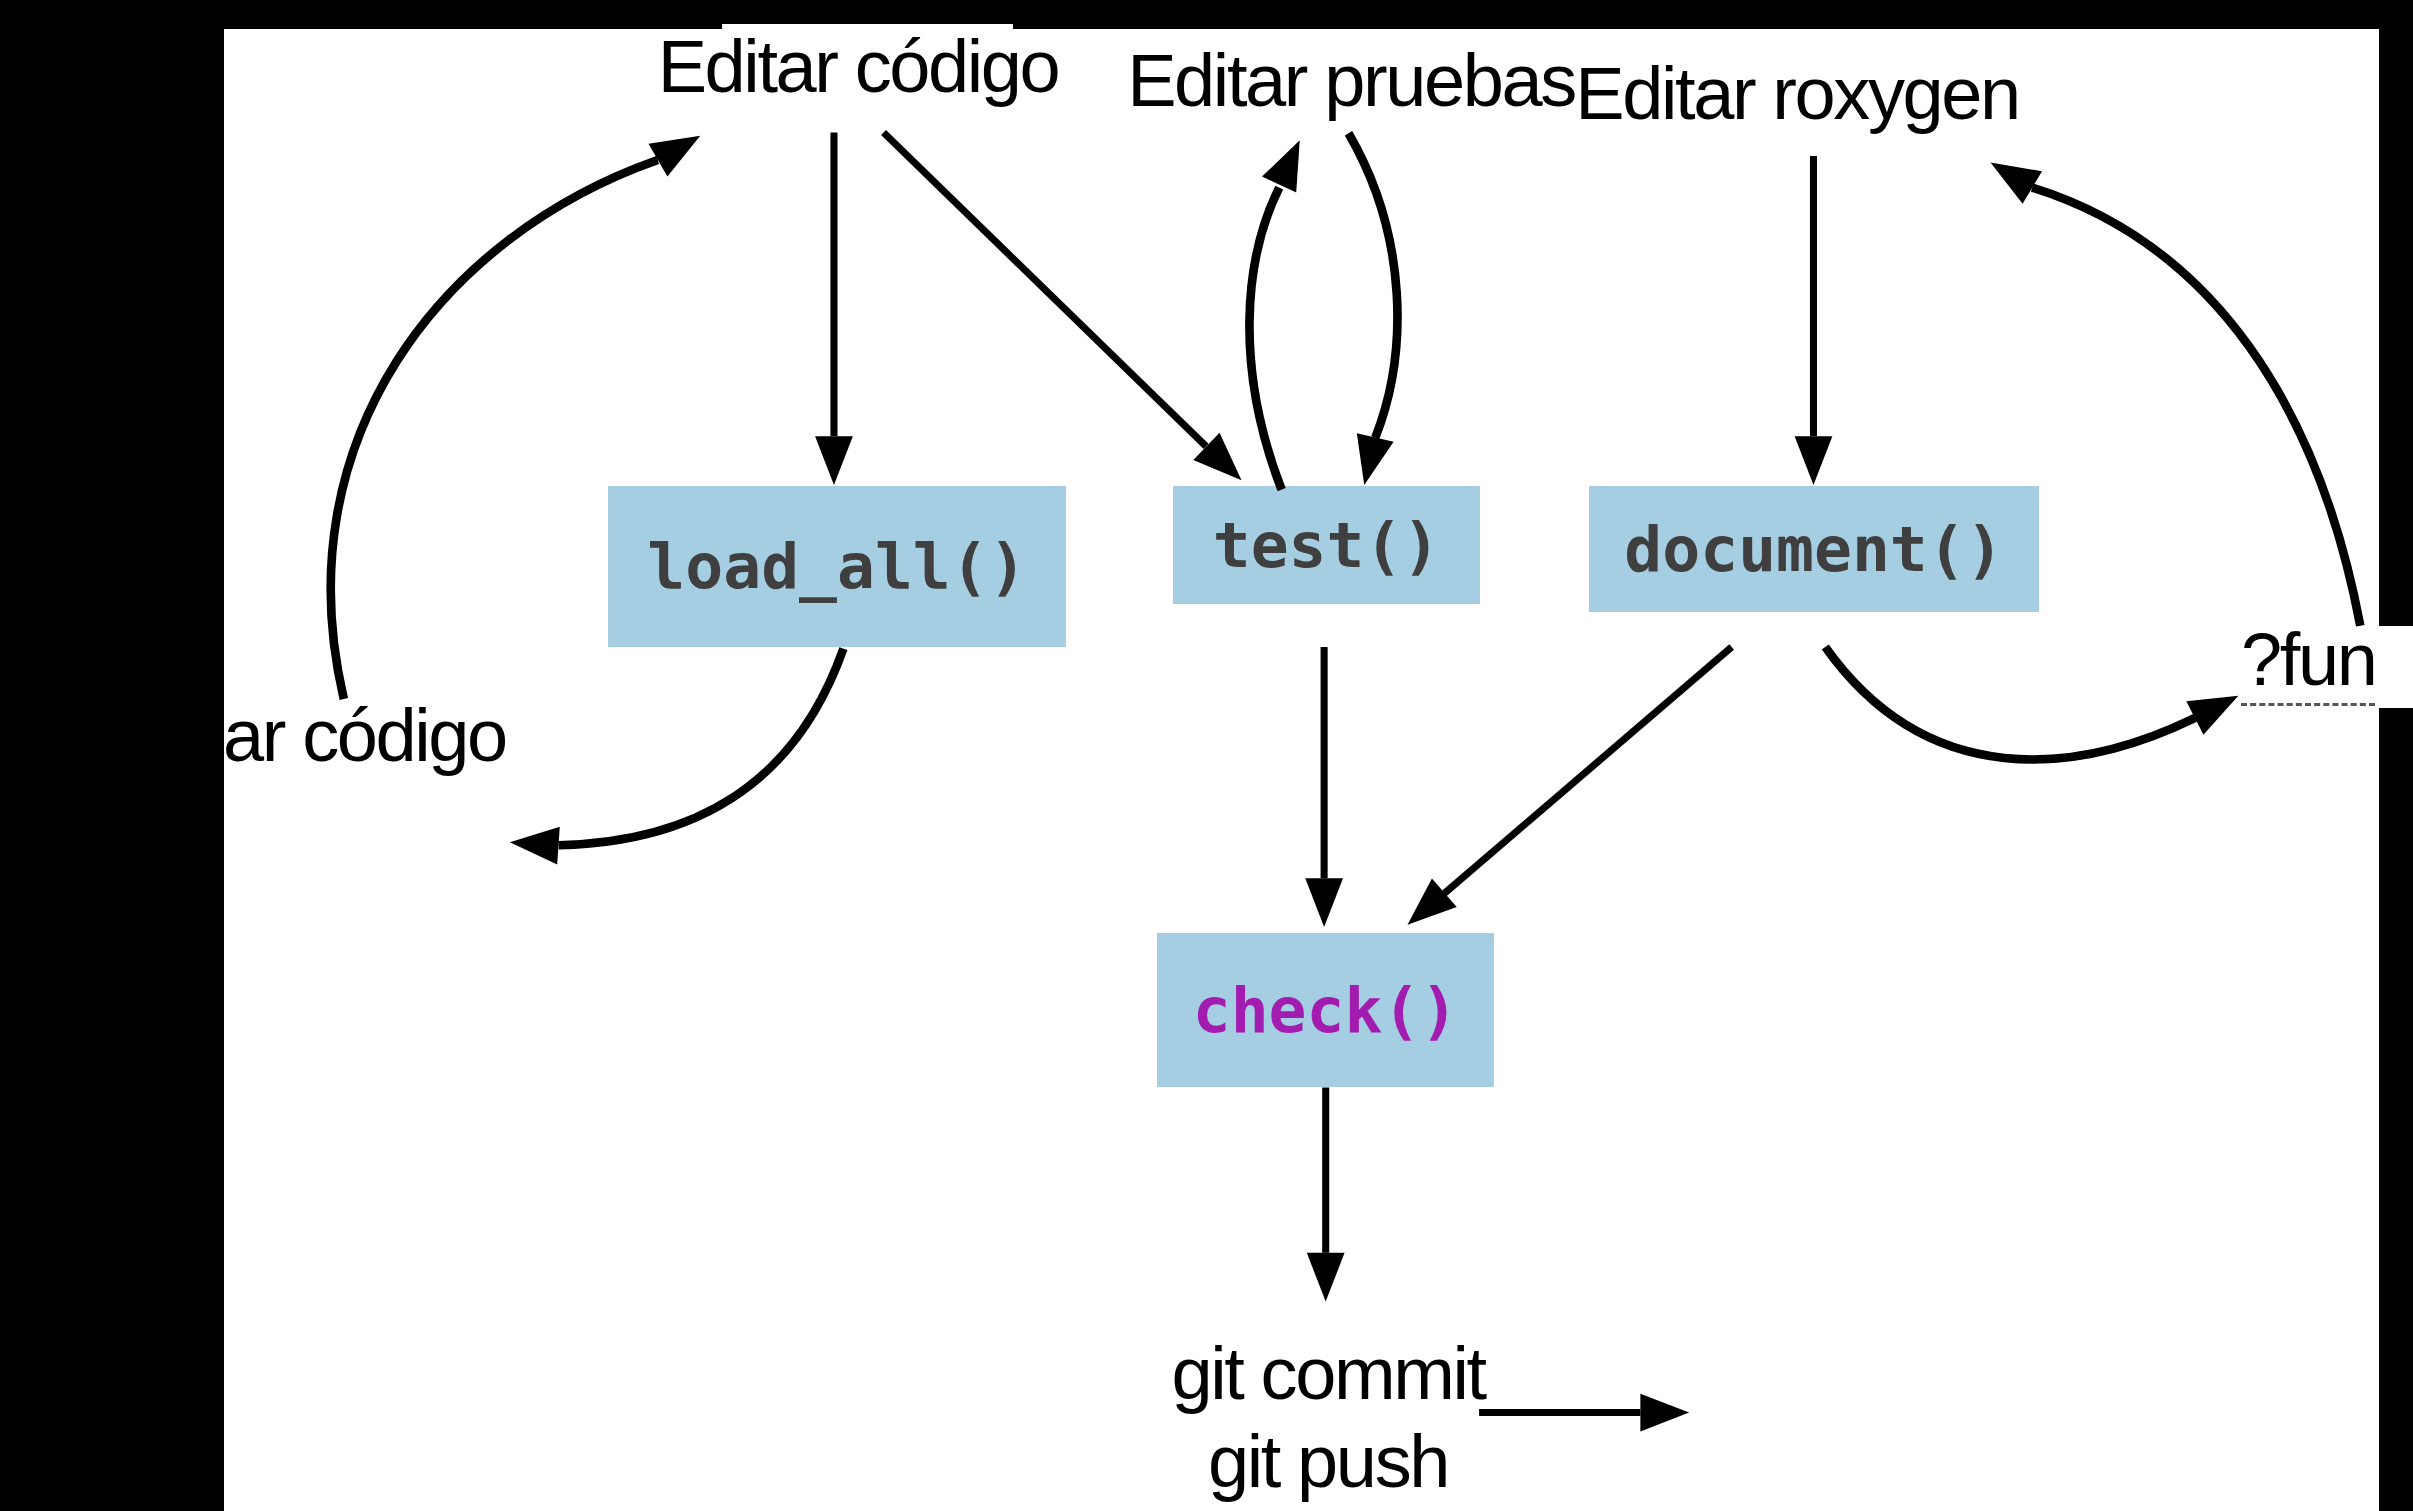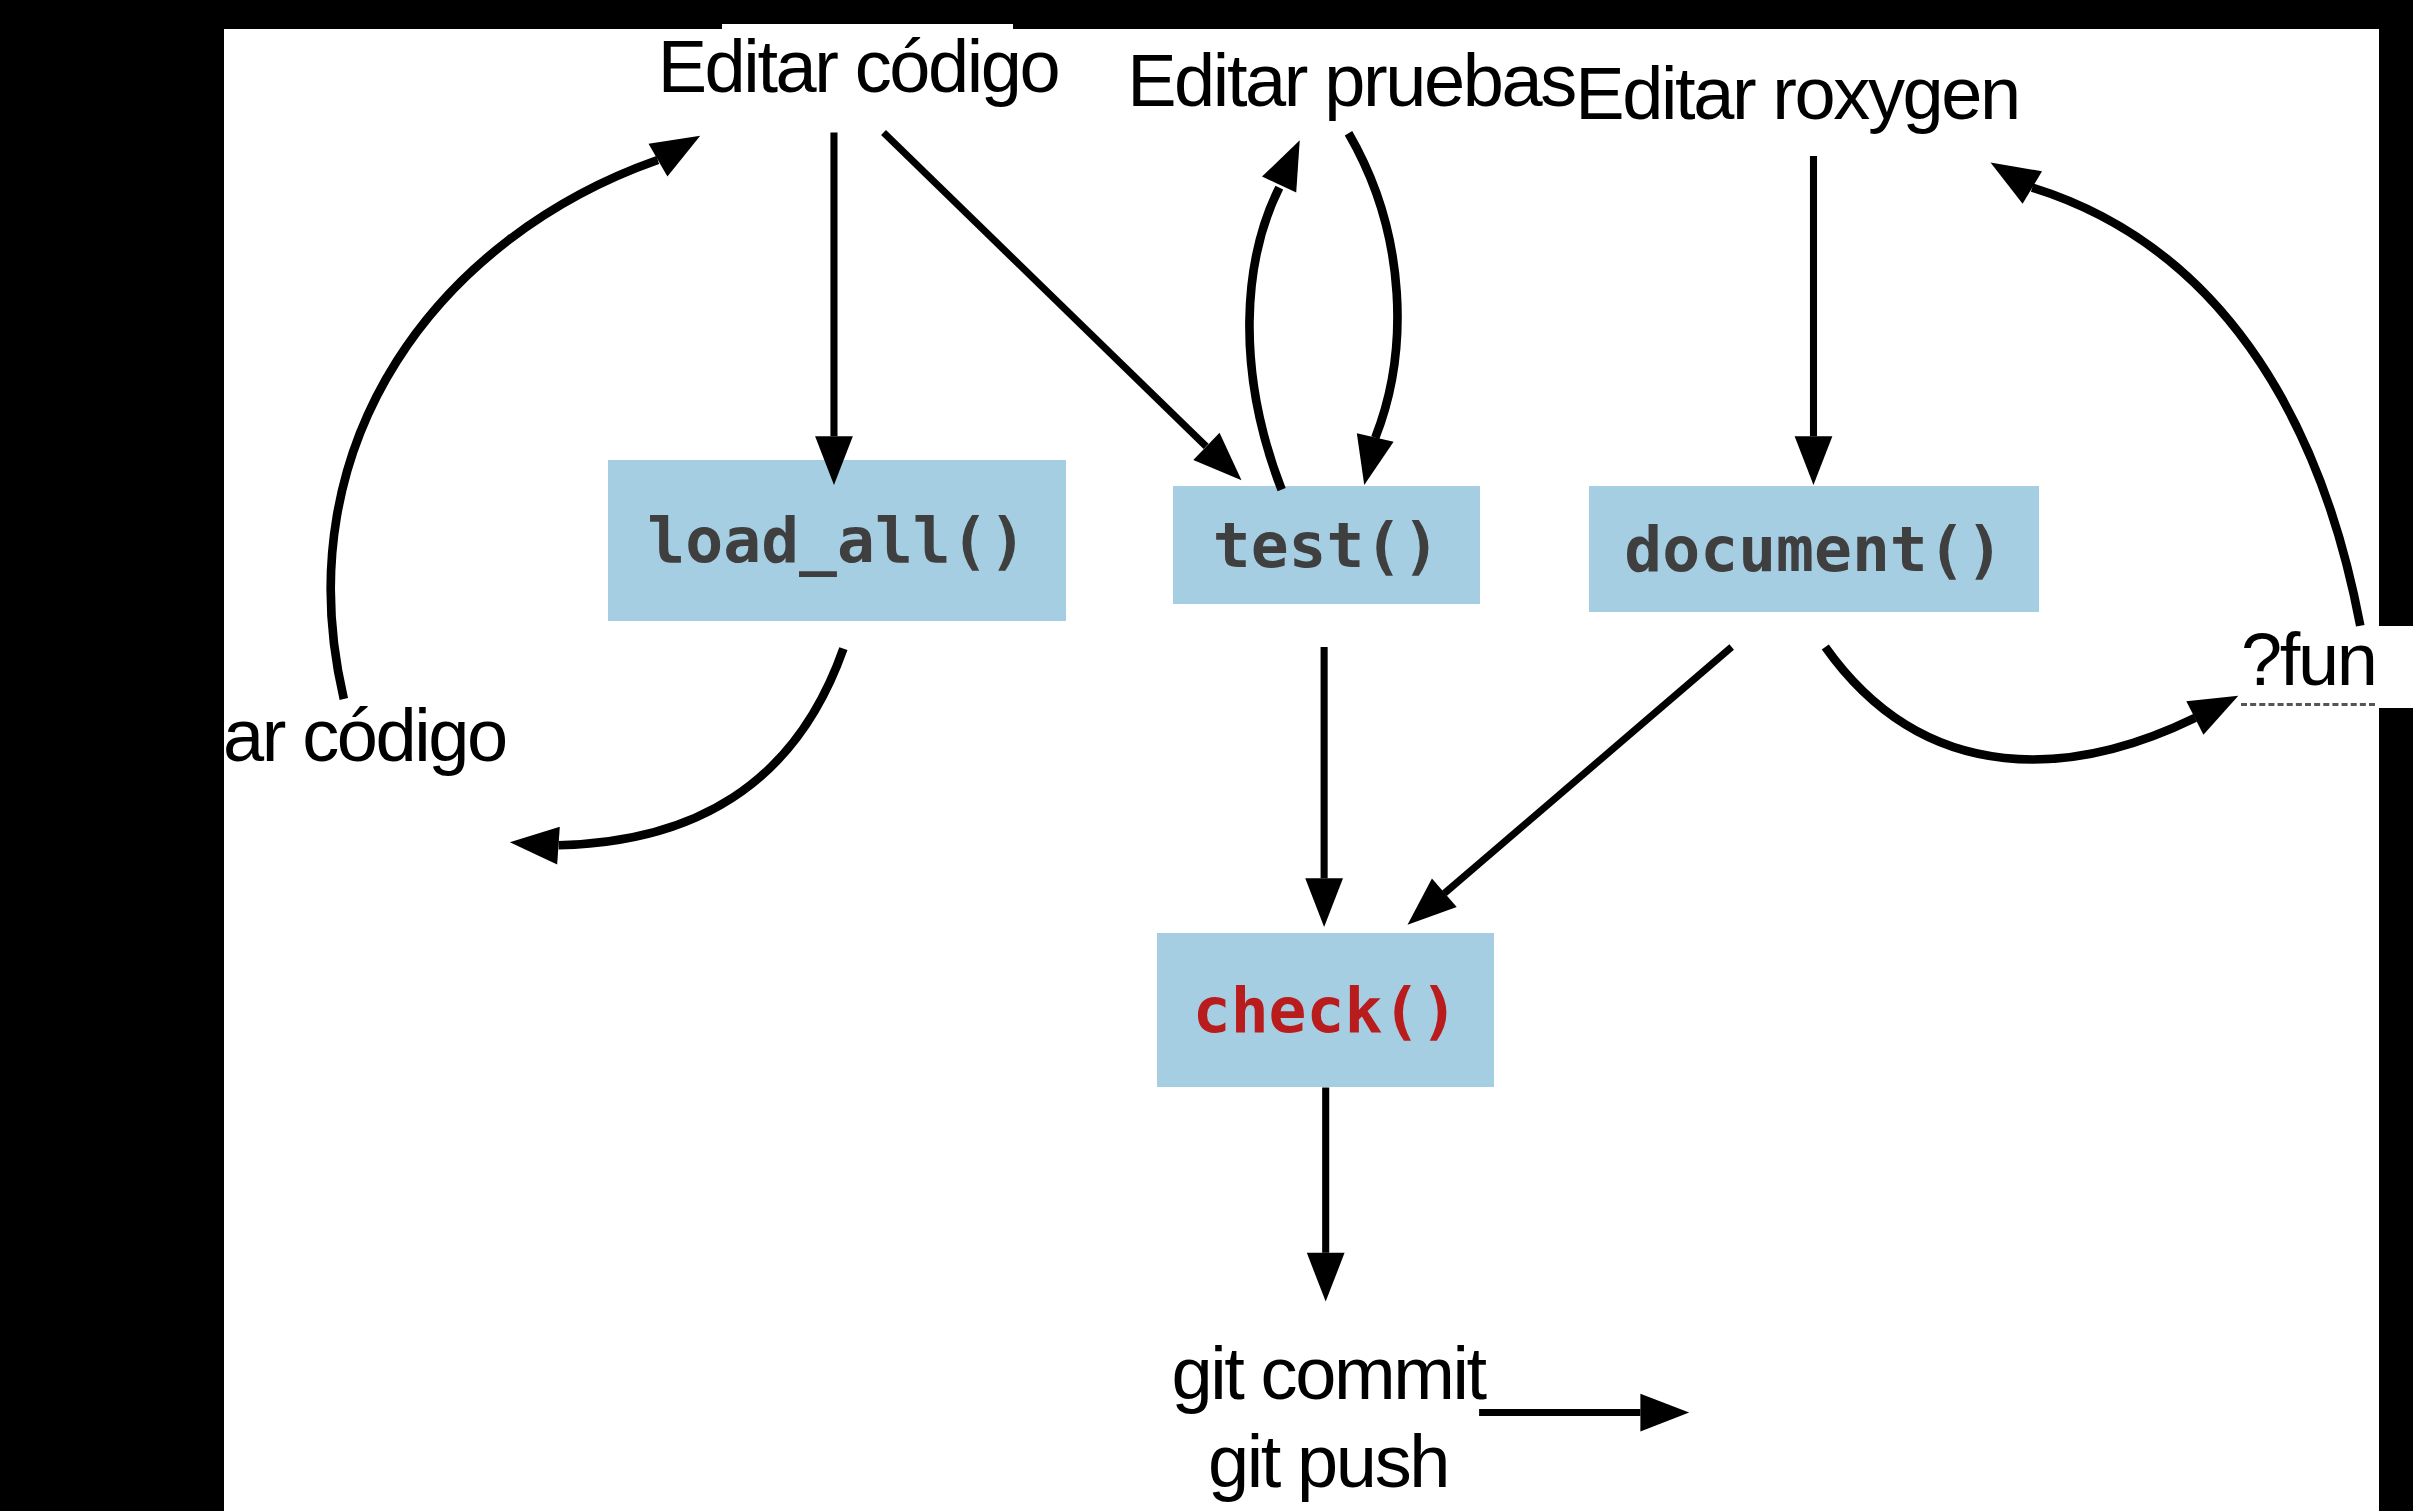--- a/index.html
+++ b/index.html
@@ -13,21 +13,21 @@
   #bar-left{left:0;top:0;width:224px;height:1512px;}
   #bar-right{left:2379px;top:0;width:35px;height:1512px;}
   .notch{position:absolute;background:#fff;z-index:6;}
   #notch-top{left:722px;top:23.6px;width:291px;height:6.3px;}
   #notch-fun{left:2377px;top:626px;width:37px;height:82px;}
   
   .fnbox{
     position:absolute;z-index:2;display:flex;align-items:center;justify-content:center;
     font-family:"DejaVu Sans Mono",monospace;font-weight:bold;font-size:63px;
   }
-  #box-load{left:608px;top:460px;width:458px;height:161px;}
+  #box-load{left:608px;top:486px;width:458px;height:161px;}
   #box-test{left:1173px;top:486px;width:307px;height:118px;}
   #box-document{left:1589px;top:486px;width:450px;height:126px;}
   #box-check{left:1157px;top:933px;width:337px;height:154px;}
   
   .lbl{
     position:absolute;z-index:3;color:#000;font-size:74px;letter-spacing:-2.4px;
     line-height:1;white-space:nowrap;
   }
   .centered{transform:translateX(-50%);}
   #lbl-codigo{left:858px;top:30px;}
@@ -119,21 +119,21 @@
 
   <div class="fnbox" id="box-load" style="background: rgb(166, 206, 227); color: rgb(63, 63, 63);">
     <span>load_all()</span>
   </div>
   <div class="fnbox" id="box-test" style="background: rgb(166, 206, 227); color: rgb(63, 63, 63);">
     <span>test()</span>
   </div>
   <div class="fnbox" id="box-document" style="background: rgb(166, 206, 227); color: rgb(63, 63, 63);">
     <span>document()</span>
   </div>
-  <div class="fnbox" id="box-check" style="background: rgb(166, 206, 227); color: #b91c1c;">
+  <div class="fnbox" id="box-check" style="background: rgb(166, 206, 227); color: #a21caf;">
     <span>check()</span>
   </div>
 
   <div class="lbl centered" id="lbl-codigo">Editar código</div>
   <div class="lbl centered" id="lbl-pruebas">Editar pruebas</div>
   <div class="lbl centered" id="lbl-roxygen">Editar roxygen</div>
   <div class="lbl" id="lbl-recargar">ar código</div>
   <div class="lbl" id="lbl-fun">
     <span class="dashed">?fun</span>
   </div>

